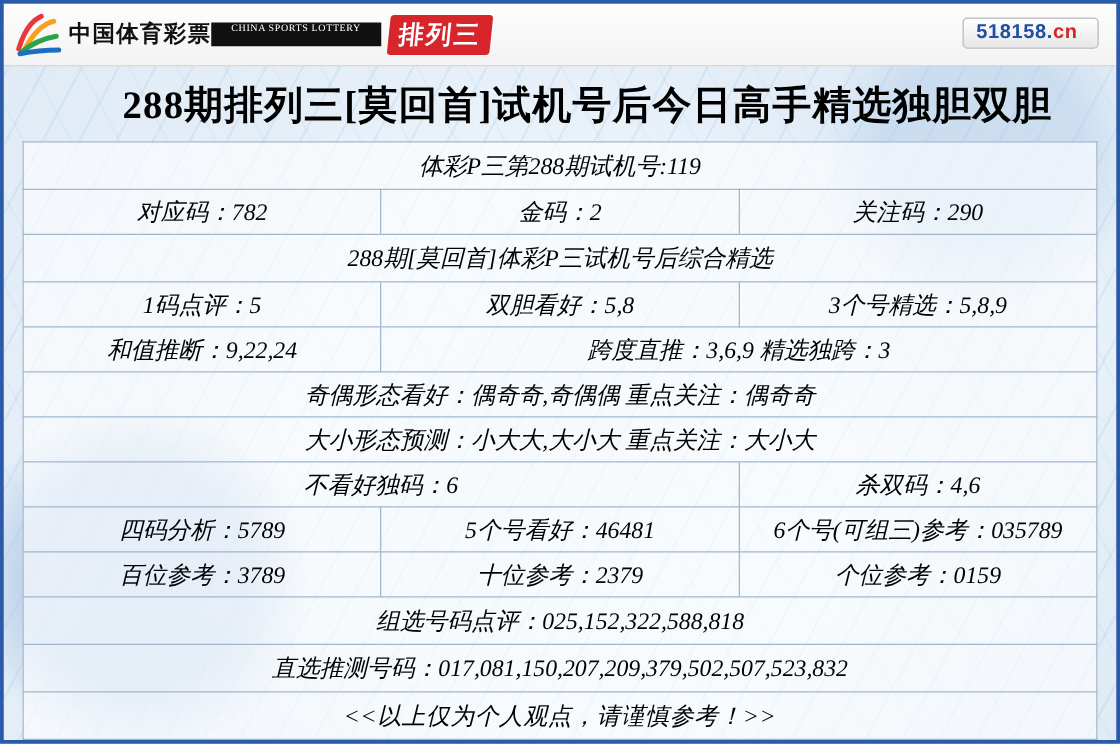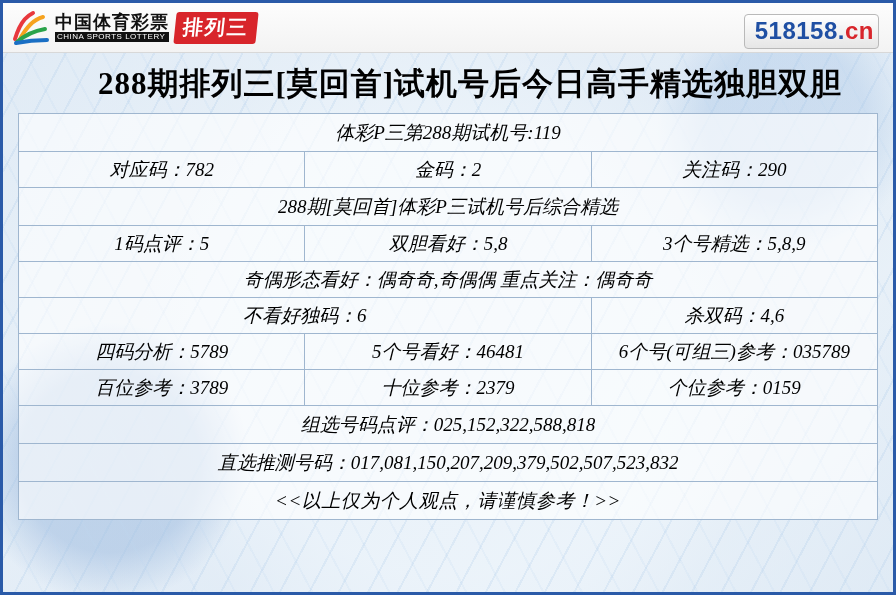--- a/index.html
+++ b/index.html
@@ -55,61 +55,62 @@
   }
   .logo-mark {
     width: 40px;
     height: 38px;
     position: relative;
     flex: 0 0 auto;
     margin-right: 4px;
   }
   .logo-text {
     display: flex;
-    flex-direction: column;
+    flex-direction: row;
     justify-content: center;
     line-height: 1.05;
     margin-right: 6px;
+    text-align: right;
   }
   .logo-cn {
     font-family: "Liberation Sans", sans-serif;
     font-size: 18px;
     font-weight: bold;
     color: #111;
     letter-spacing: 1px;
   }
   .logo-en {
-    font-family: Liberation Sans, sans-serif;
+    font-family: Liberation Serif, serif;
     font-size: 8px;
     color: #ffffff;
     background: #111;
-    padding: 1px 2px;
+    padding: 1px 16px;
     letter-spacing: 0.5px;
   }
   .logo-badge {
     background: #d8252b;
     color: #fff;
     font-family: "Liberation Sans", sans-serif;
     font-size: 20px;
     font-weight: bold;
     padding: 2px 8px 3px 8px;
     border-radius: 3px;
     letter-spacing: 2px;
     transform: skewX(-6deg);
   }
   .site-tag {
     position: absolute;
     right: 14px;
     top: 11px;
     background: linear-gradient(180deg,#fff 0%, #e6e6e6 100%);
     border: 1px solid #b9b9b9;
     border-radius: 4px;
-    padding: 2px 4px 3px 10px;
+    padding: 2px 16px 3px 10px;
     font-family: "Liberation Sans", sans-serif;
-    font-size: 24px;
+    font-size: 16px;
     font-weight: bold;
     color: #1f4fa3;
     letter-spacing: 0.5px;
   }
   .site-tag .dom { color: #d8252b; }
 
   
   .title {
     text-align: center;
     font-size: 31px;
@@ -190,21 +191,28 @@
         </tr>
         <tr>
           <td class="tall" colspan="3">288期[莫回首]体彩P三试机号后综合精选</td>
         </tr>
         <tr>
           <td>1码点评：5</td>
           <td>双胆看好：5,8</td>
           <td>3个号精选：5,8,9</td>
         </tr>
         <tr>
+          <td>和值推断：9,22,24</td>
+          <td colspan="2">跨度直推：3,6,9  精选独跨：3</td>
+        </tr>
+        <tr>
           <td colspan="3">奇偶形态看好：偶奇奇,奇偶偶 重点关注：偶奇奇</td>
+        </tr>
+        <tr>
+          <td colspan="3">大小形态预测：小大大,大小大 重点关注：大小大</td>
         </tr>
         <tr>
           <td colspan="2">不看好独码：6</td>
           <td>杀双码：4,6</td>
         </tr>
         <tr>
           <td>四码分析：5789</td>
           <td>5个号看好：46481</td>
           <td>6个号(可组三)参考：035789</td>
         </tr>

